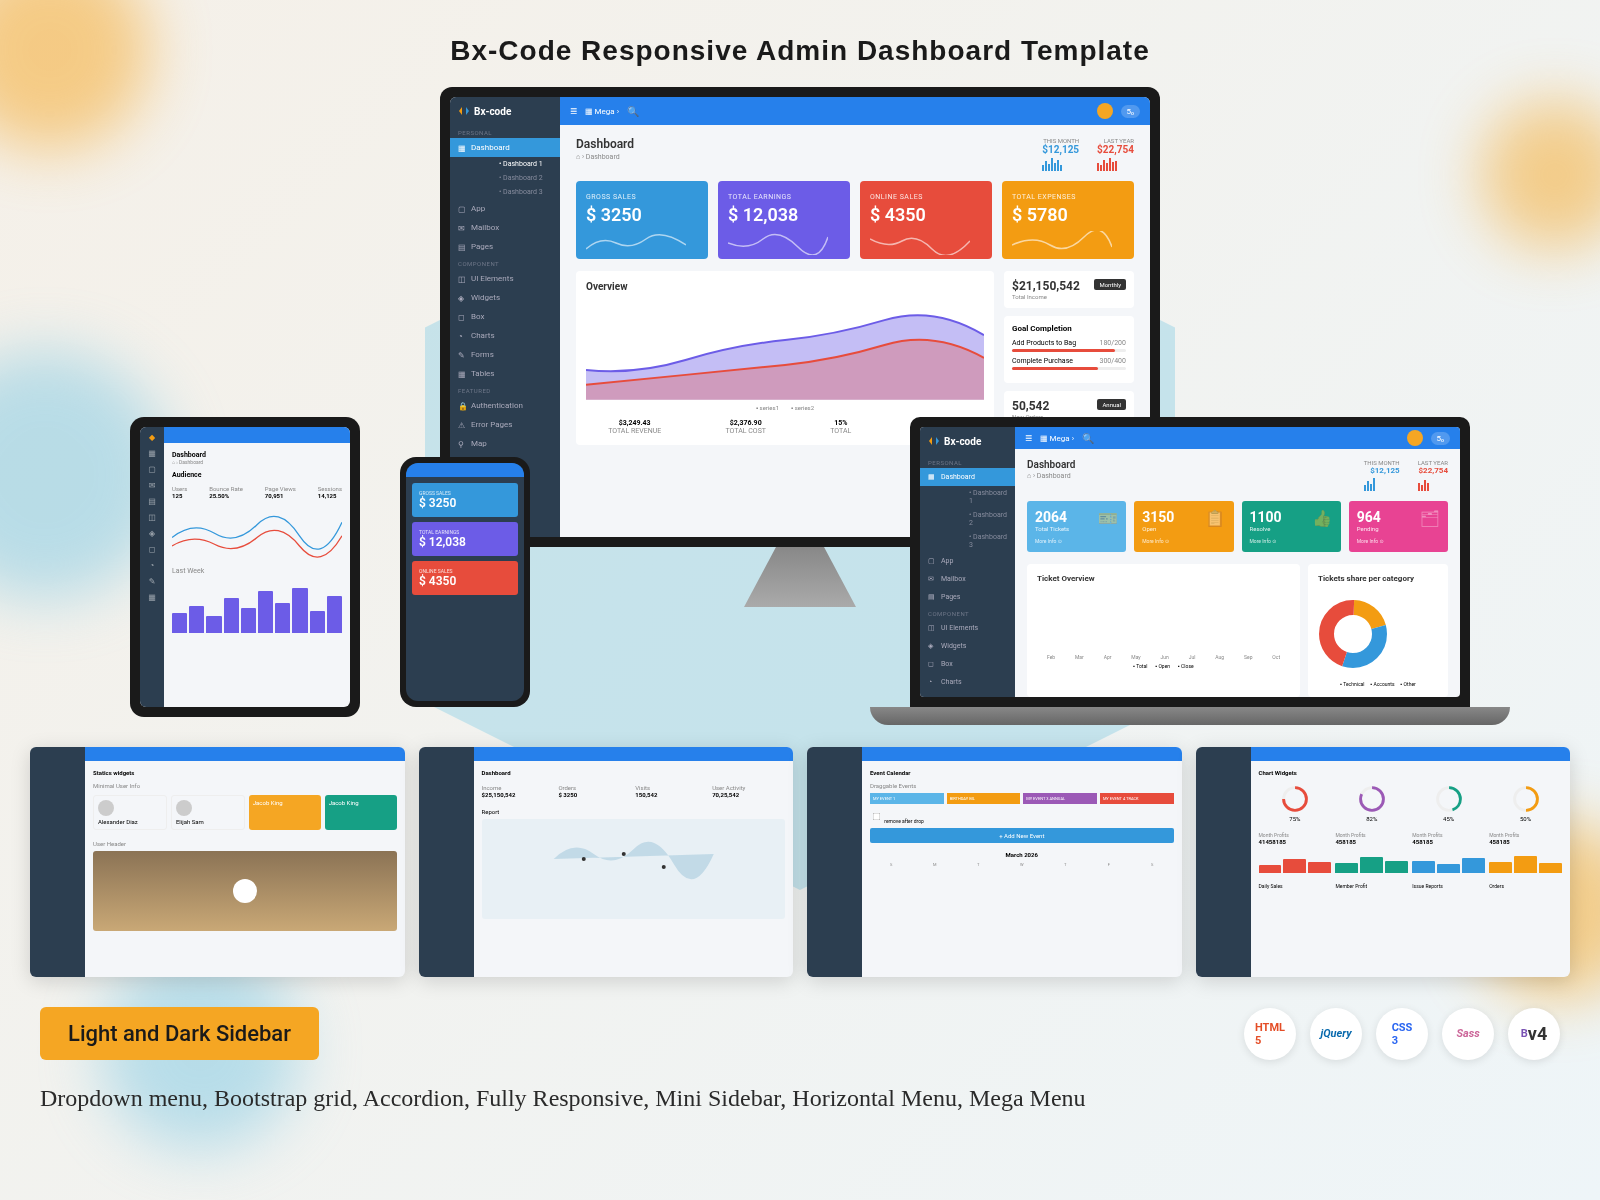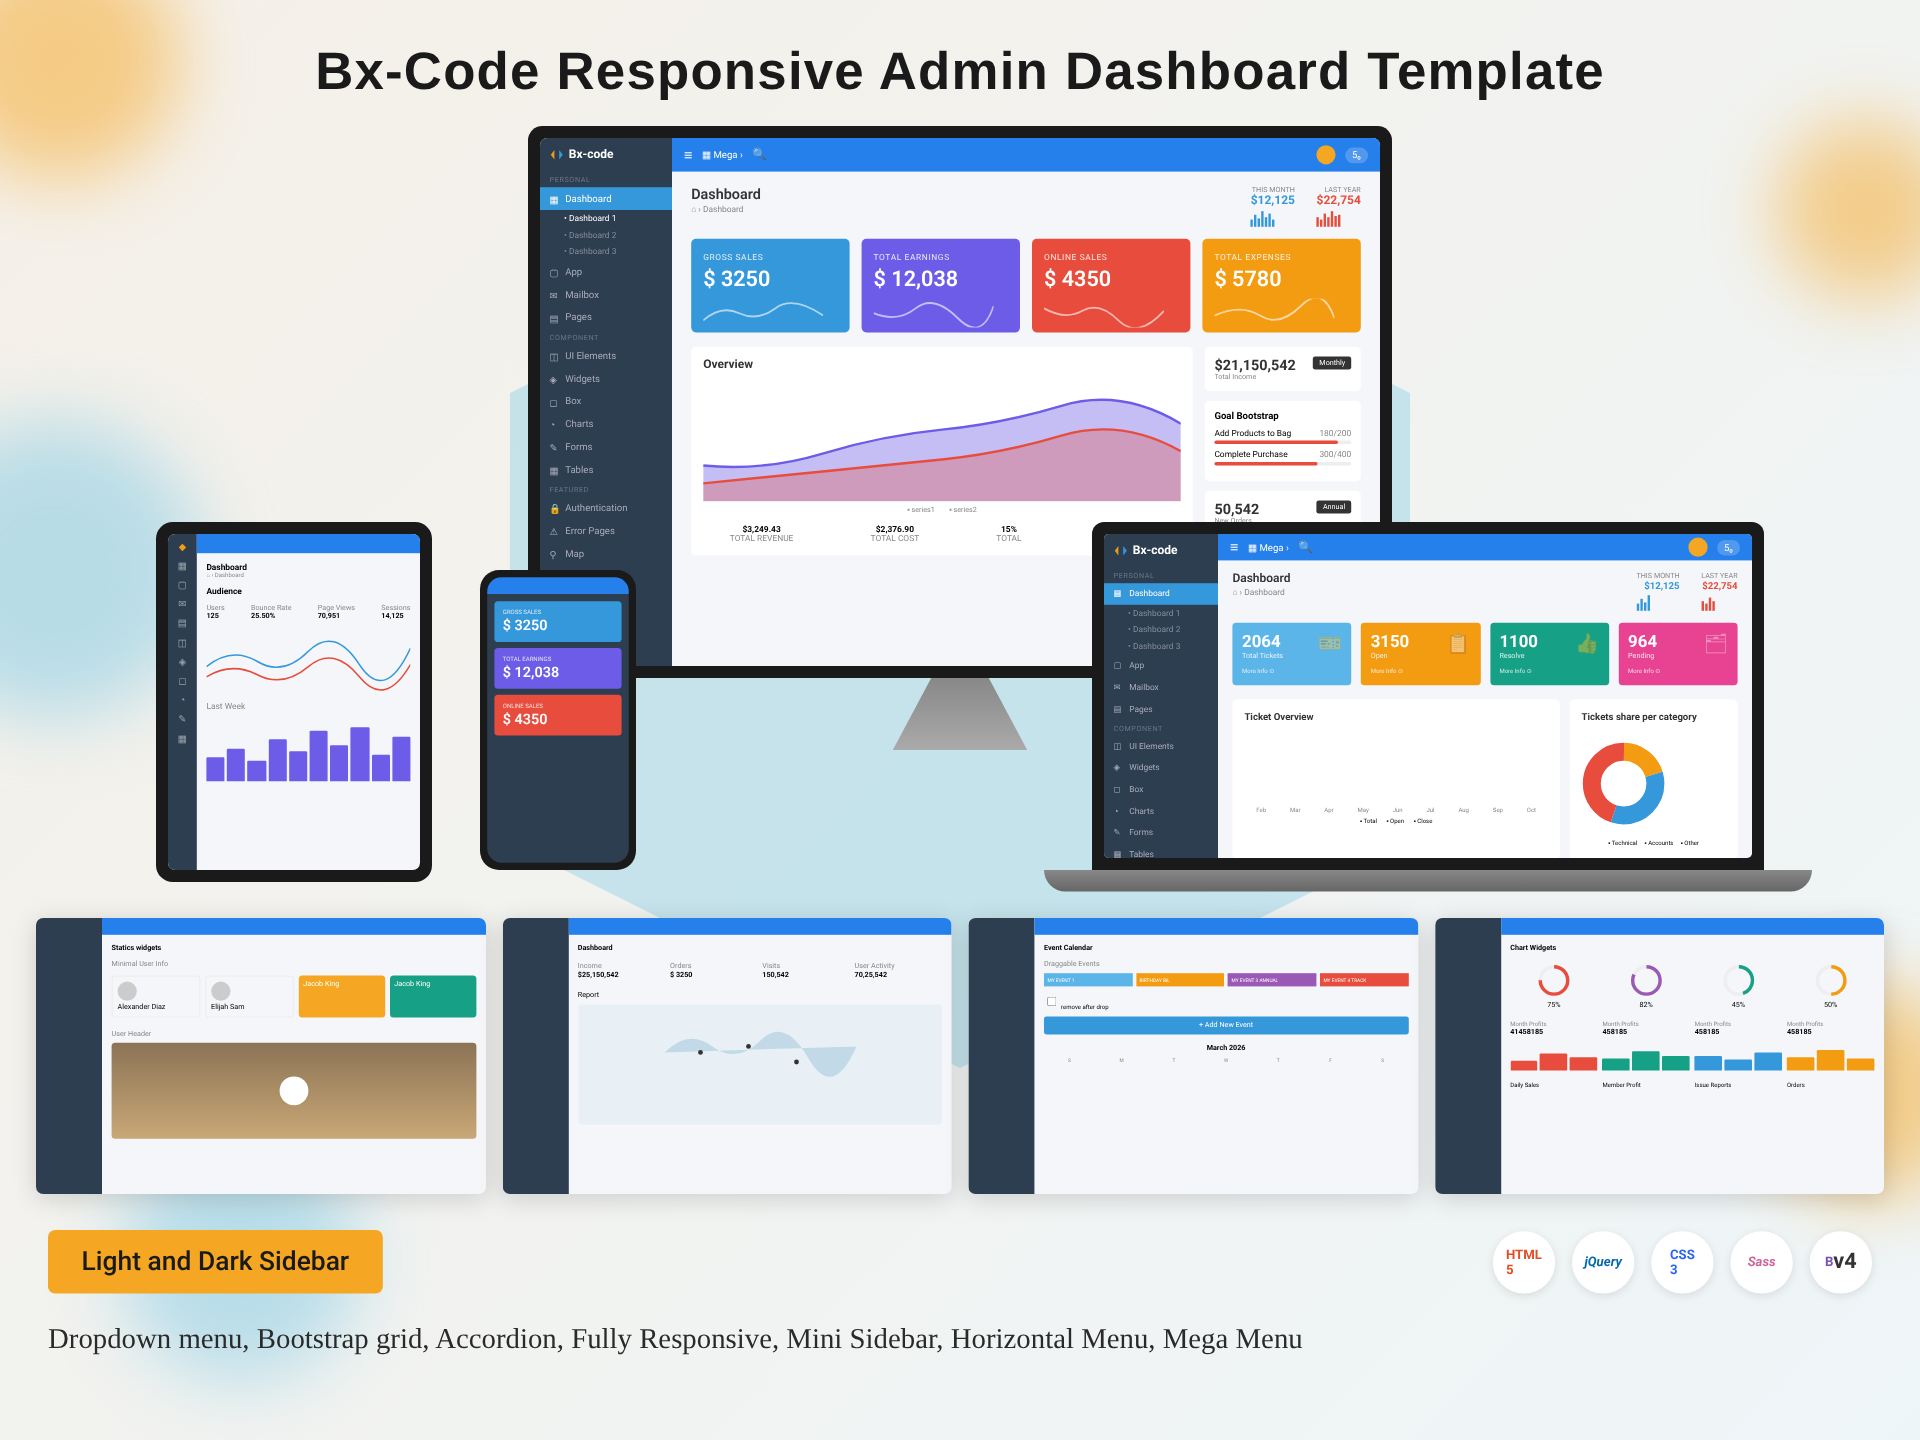--- a/index.html
+++ b/index.html
@@ -5,36 +5,36 @@
 * { margin:0; padding:0; box-sizing:border-box; font-family:-apple-system,BlinkMacSystemFont,'Segoe UI',Roboto,sans-serif; }
 body { width:1600px; height:1200px; background:linear-gradient(135deg,#f5f0e8 0%,#eef5f8 100%); position:relative; overflow:hidden; }
 .blob { position:absolute; border-radius:50%; filter:blur(30px); opacity:.5; }
 .blob1 { width:200px; height:200px; background:#f5a623; top:-50px; left:-50px; }
 .blob2 { width:150px; height:150px; background:#f5a623; top:100px; right:-30px; }
 .blob3 { width:250px; height:250px; background:#7ec8e3; top:350px; left:-80px; }
 .blob4 { width:180px; height:180px; background:#f5a623; bottom:200px; right:-50px; }
 .blob5 { width:200px; height:200px; background:#7ec8e3; bottom:50px; left:100px; }
 .hex { position:absolute; width:750px; height:750px; background:#a8d8e8; top:140px; left:50%; transform:translateX(-50%); clip-path:polygon(50% 0,100% 25%,100% 75%,50% 100%,0 75%,0 25%); opacity:.6; }
 
-.title { font-size:44px; font-weight:700; text-align:center; padding:35px 60px 20px; color:#1a1a1a; letter-spacing:1px; font-family:'Arial Black',sans-serif; position:relative; z-index:2; }
+.title { font-size:28px; font-weight:700; text-align:center; padding:35px 60px 20px; color:#1a1a1a; letter-spacing:1px; font-family:'Arial Black',sans-serif; position:relative; z-index:2; }
 
 .stage { position:relative; width:100%; height:630px; z-index:5; }
 
 .monitor { position:absolute; width:720px; height:460px; top:0; left:50%; transform:translateX(-50%); background:#1a1a1a; border-radius:12px; padding:10px; }
 .monitor::after { content:''; position:absolute; bottom:-60px; left:50%; transform:translateX(-50%); width:160px; height:60px; background:linear-gradient(#888,#aaa); clip-path:polygon(35% 0,65% 0,85% 100%,15% 100%); }
 .monitor .screen { width:100%; height:100%; background:#f4f6f9; border-radius:6px; display:flex; overflow:hidden; }
 
 .sidebar { width:110px; background:#2c3e50; color:#aab; font-size:8px; display:flex; flex-direction:column; }
 .sidebar-logo { display:flex; align-items:center; gap:4px; padding:8px; font-weight:700; font-size:10px; color:#fff; }
 .sidebar-logo svg { width:12px; height:12px; }
 .sidebar-label { font-size:6px; text-transform:uppercase; padding:4px 8px 2px; opacity:.5; letter-spacing:.5px; }
 .sidebar-item { padding:5px 8px; display:flex; align-items:center; gap:5px; cursor:pointer; }
 .sidebar-item.active { background:#3498db; color:#fff; }
 .sidebar-item .ico { width:8px; height:8px; }
-.sidebar-sub { padding:3px 8px 3px 20px; font-size:7px; opacity:.7; }
+.sidebar-sub { padding:3px 8px 3px 20px; font-size:7px; opacity:.7;margin-left:29px; }
 .sidebar-sub.active { color:#fff; opacity:1; }
 
 .main { flex:1; display:flex; flex-direction:column; }
 .topbar { height:28px; background:#2680eb; display:flex; align-items:center; padding:0 10px; gap:8px; }
 .topbar .ham { color:#fff; font-size:12px; cursor:pointer; }
 .topbar .mega { color:#fff; font-size:8px; cursor:pointer; }
 .topbar .search { color:rgba(255,255,255,.7); font-size:10px; cursor:pointer; }
 .topbar .spacer { flex:1; }
 .topbar .avatar { width:16px; height:16px; border-radius:50%; background:#f5a623; }
 .topbar .pills { color:#fff; font-size:8px; background:rgba(255,255,255,.2); padding:2px 6px; border-radius:8px; }
@@ -314,21 +314,21 @@
                 <div><b>$1,795.53</b><br><span style="color:#888">TOTAL PROFIT</span></div>
               </div>
             </div>
             <div class="right-col">
               <div class="money-card">
                 <span class="badge">Monthly</span>
                 <div class="big">$21,150,542</div>
                 <div class="tag">Total Income</div>
               </div>
               <div class="goal">
-                <h4>Goal Bootstrap</h4>
+                <h4>Goal Completion</h4>
                 <div class="goal-item"><span>Add Products to Bag</span> <span style="float:right;color:#888">180/200</span><div class="goal-bar">
                       <span style="width:90%;background:#e74c3c"></span>
                     </div></div>
                 <div class="goal-item"><span>Complete Purchase</span> <span style="float:right;color:#888">300/400</span><div class="goal-bar">
                       <span style="width:75%;background:#e74c3c"></span>
                     </div></div>
               </div>
               <div class="money-card">
                 <span class="badge">Annual</span>
                 <div class="big">50,542</div>

